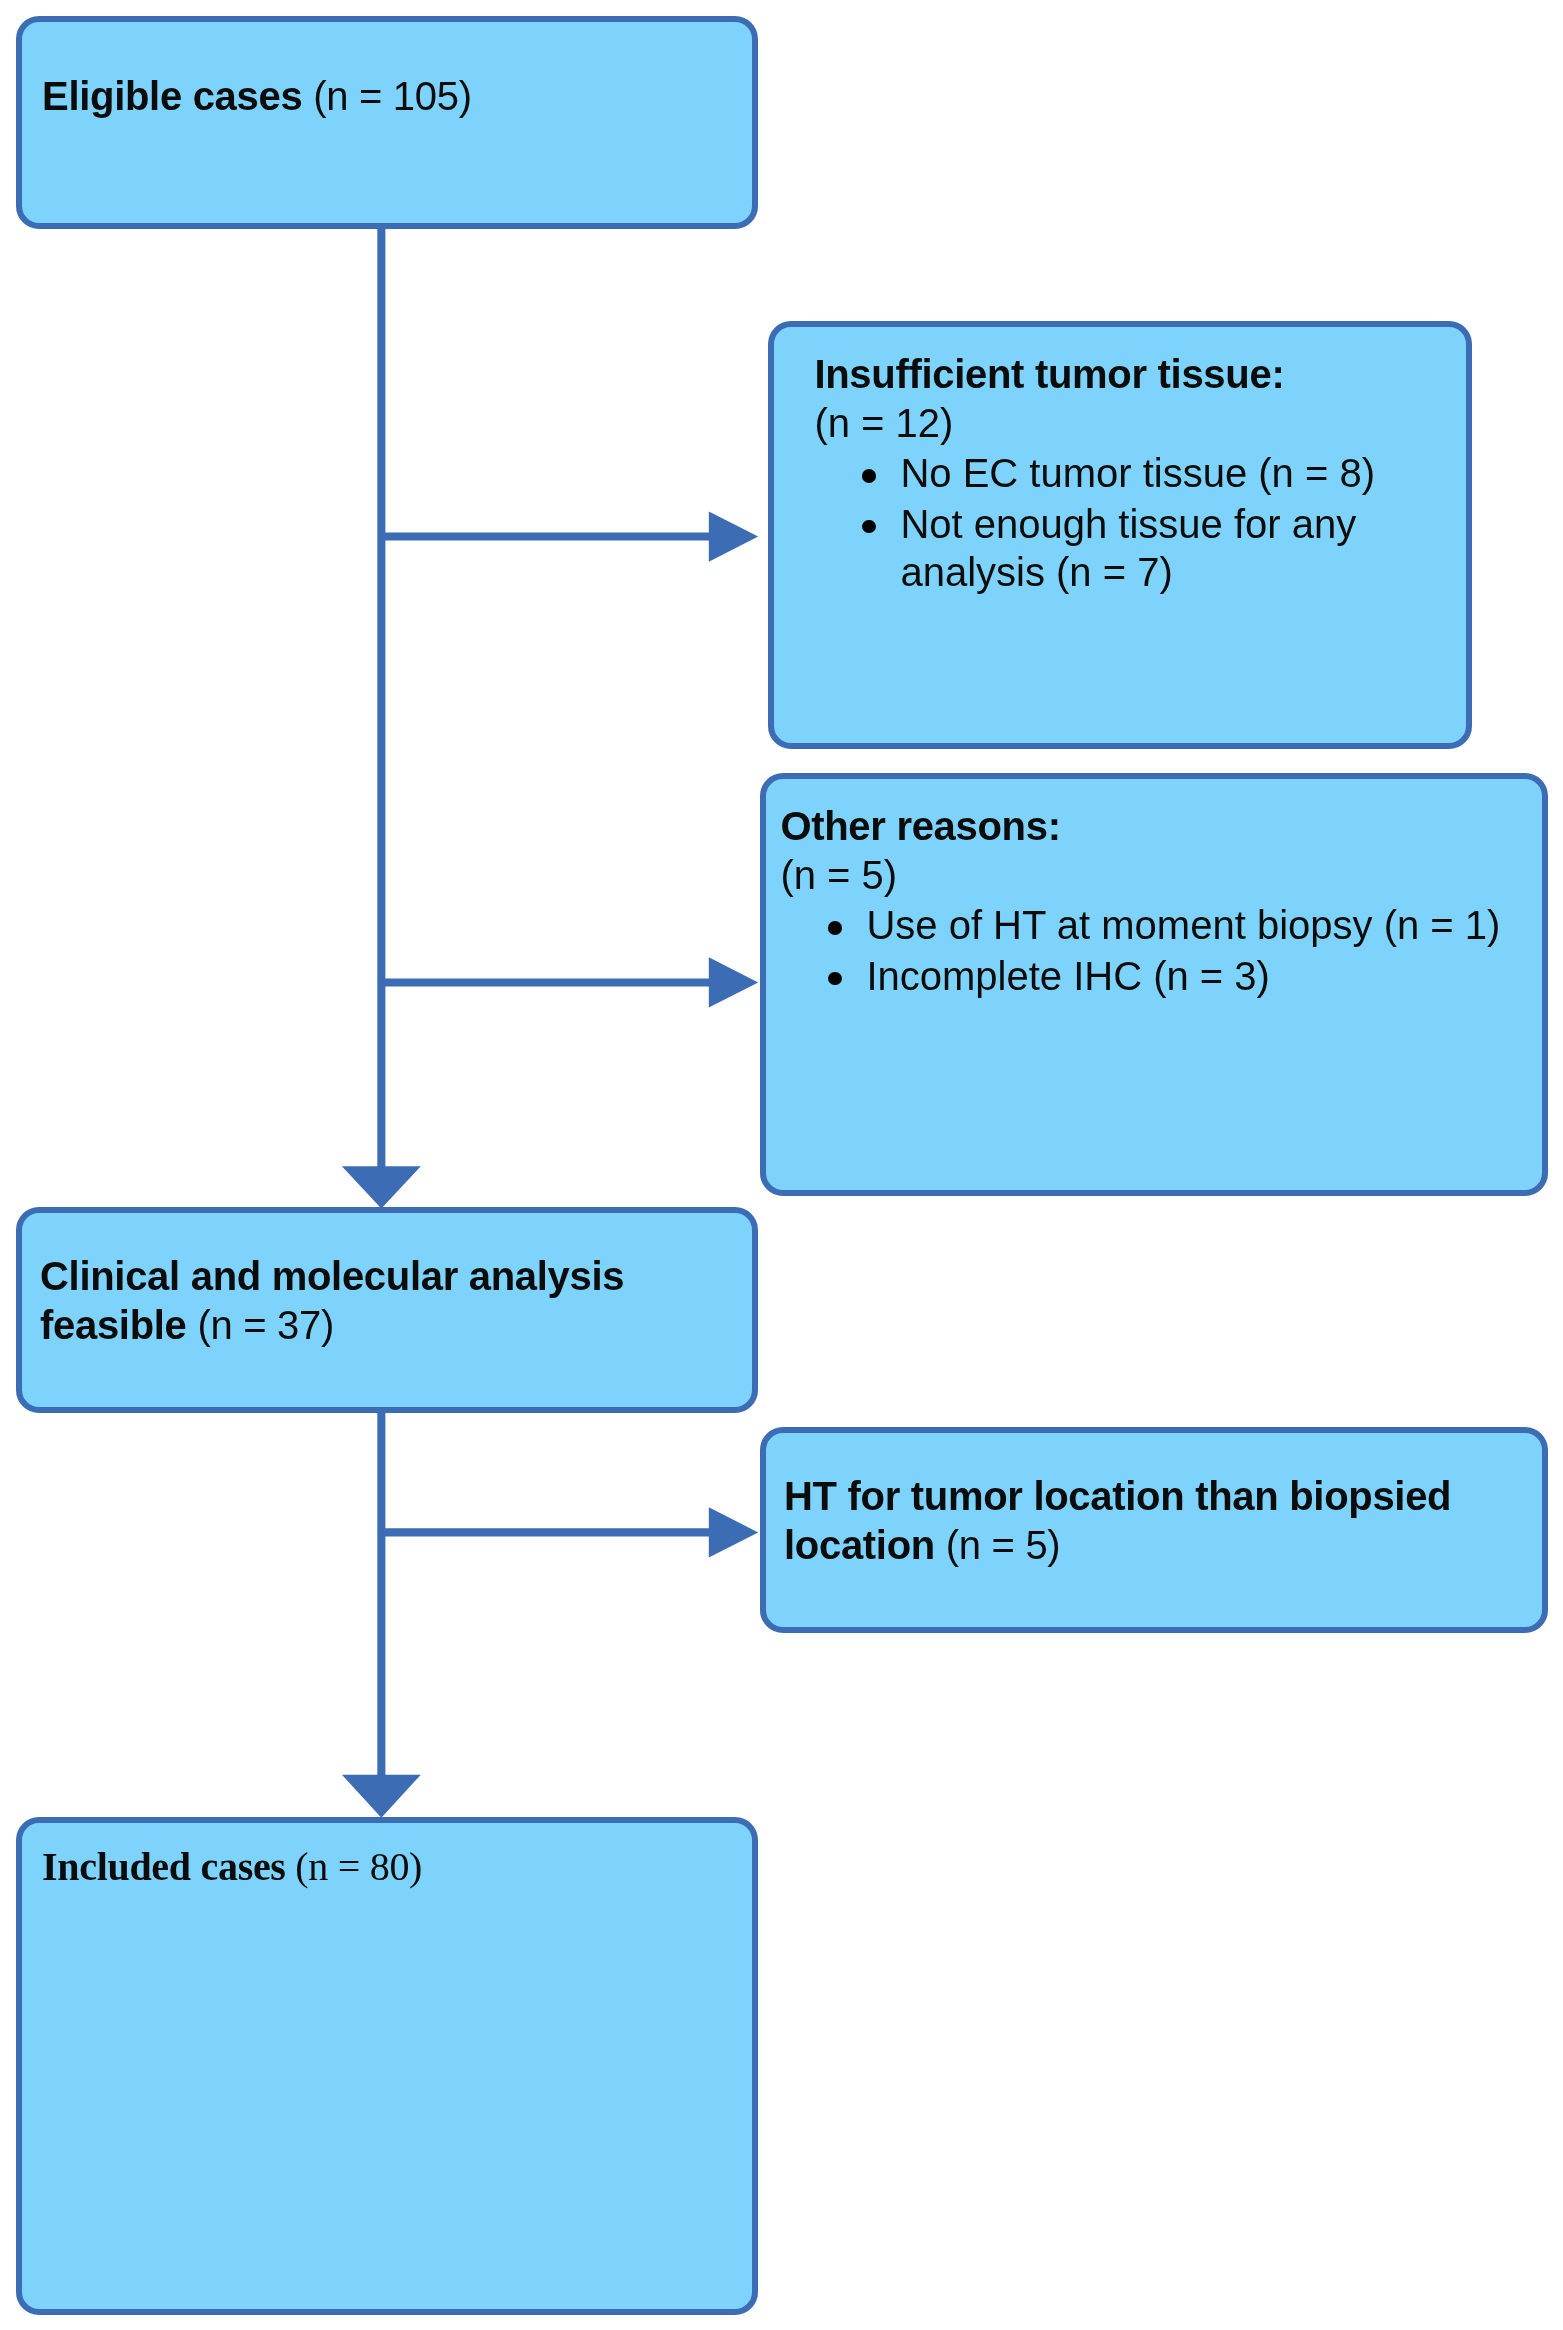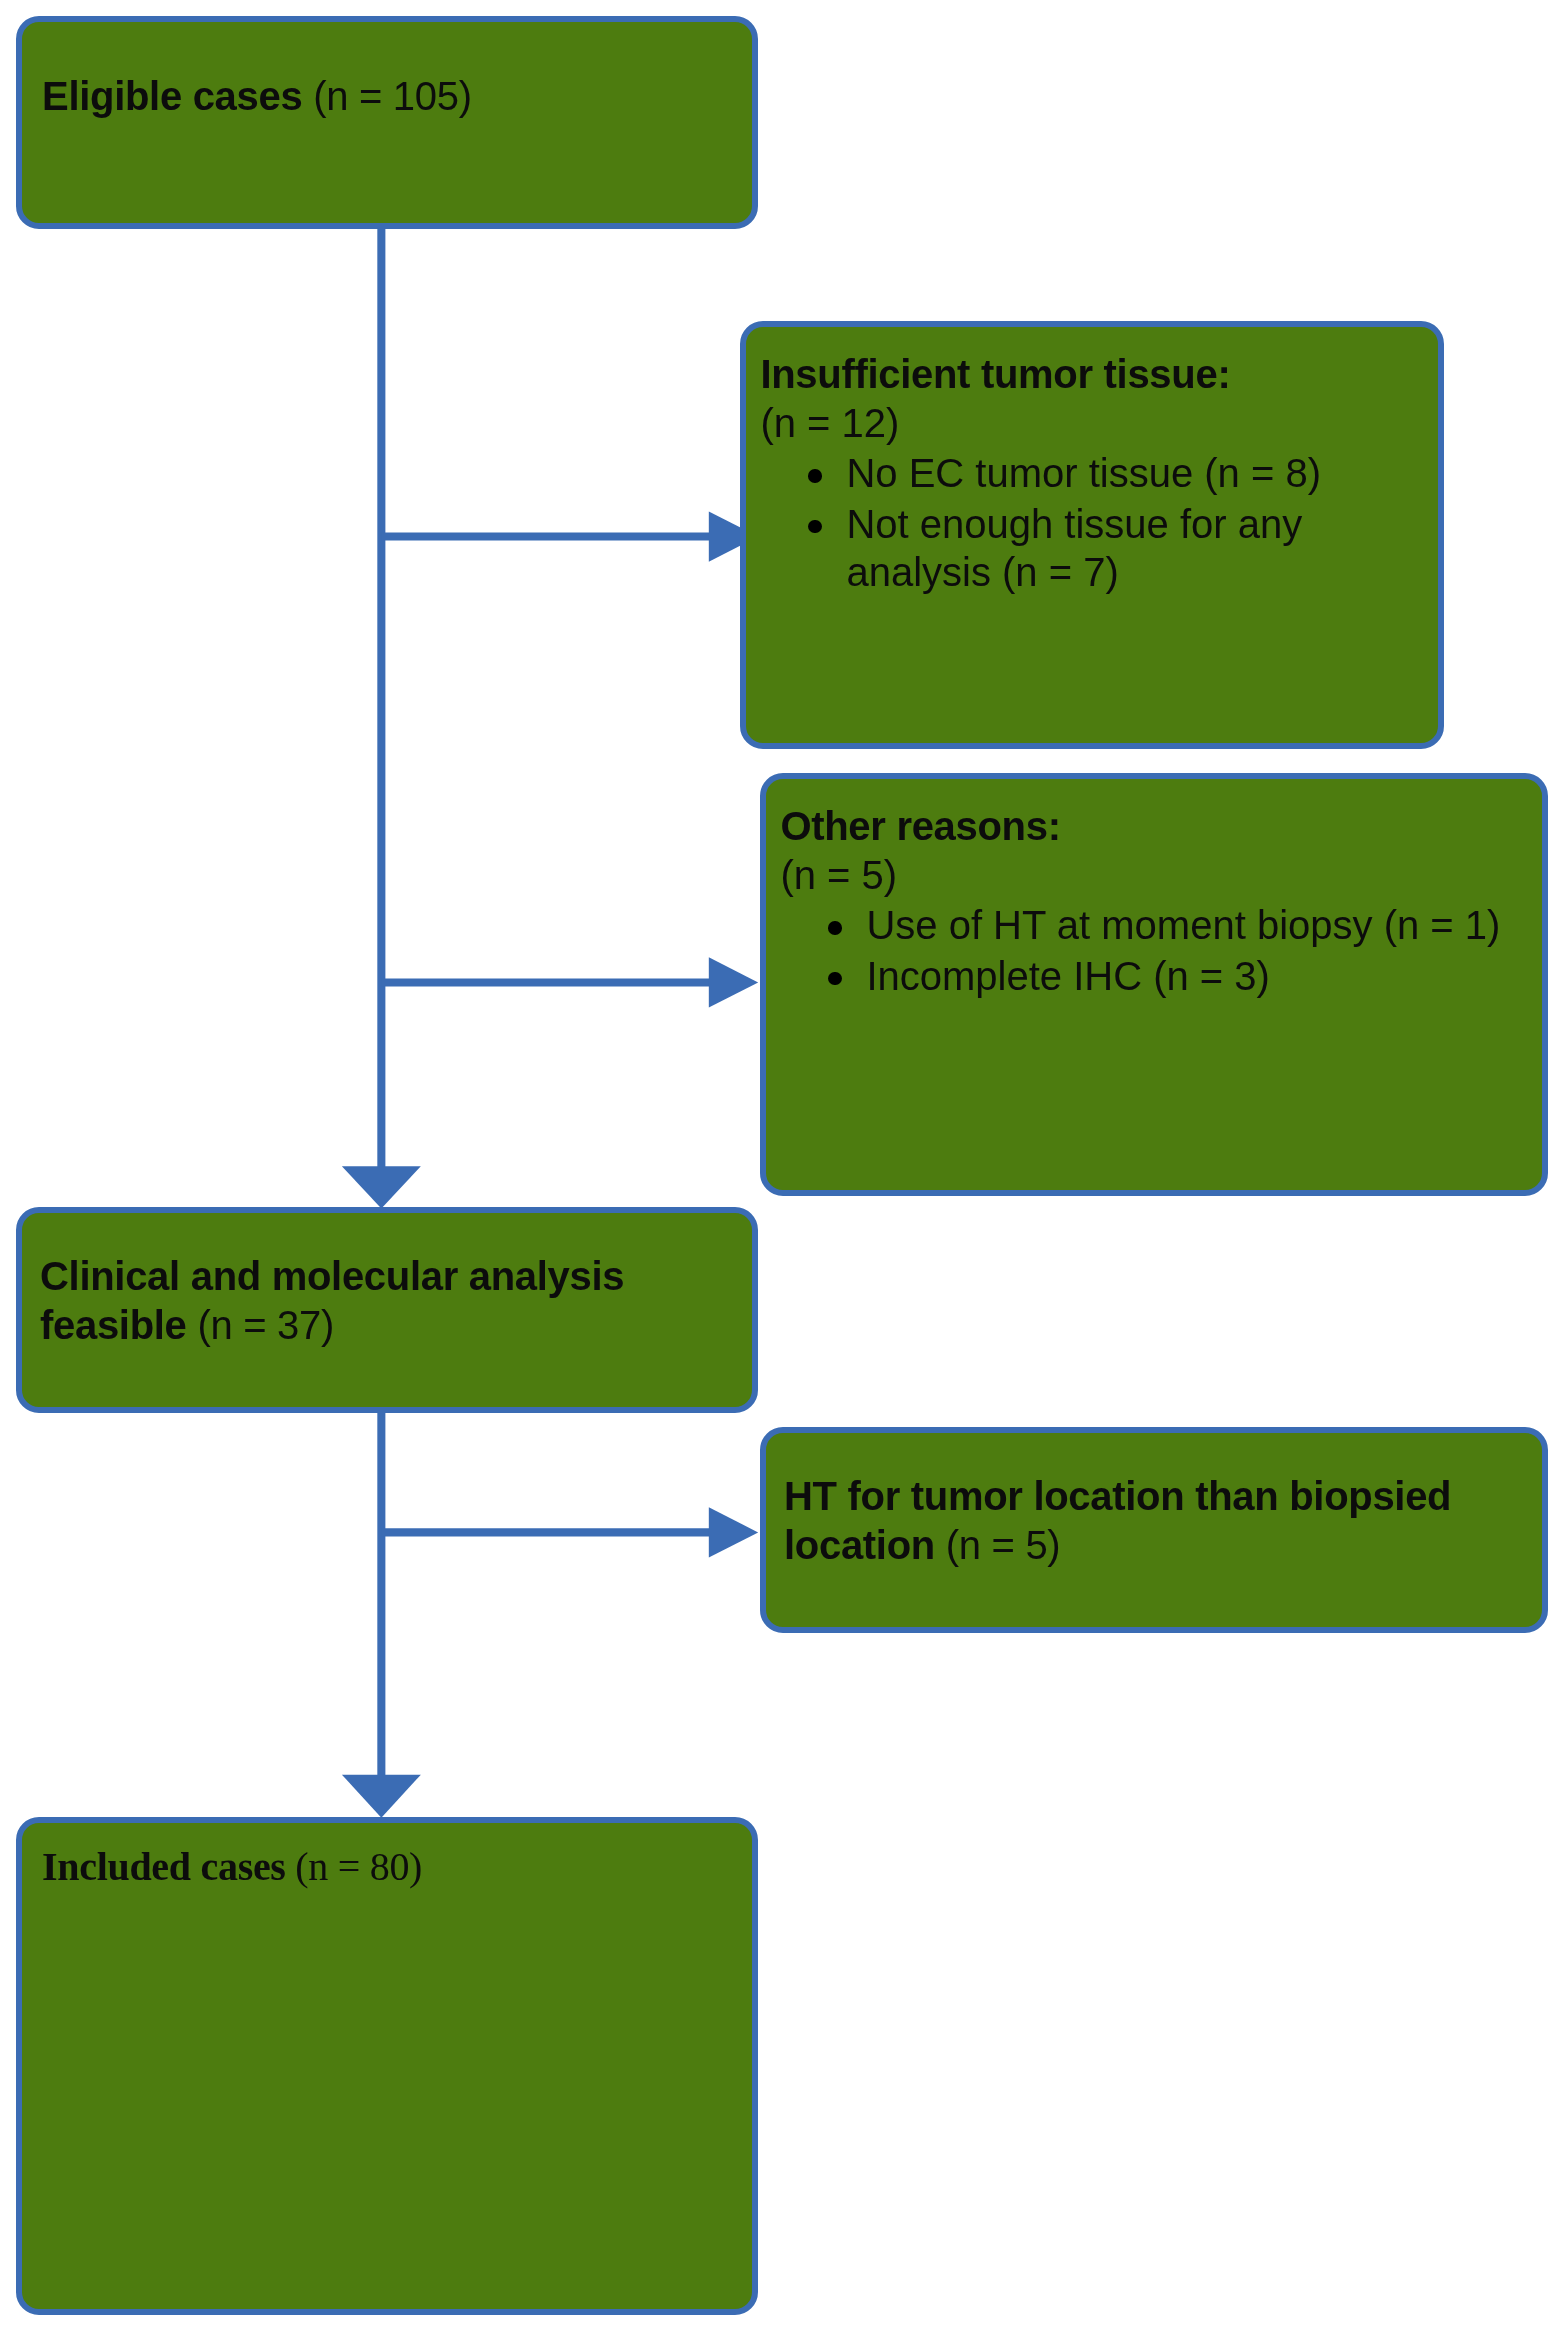--- a/index.html
+++ b/index.html
@@ -21,21 +21,21 @@
     position: absolute;
     left: 0;
     top: 0;
     width: 1563px;
     height: 2330px;
     pointer-events: none;
   }
   .node {
     position: absolute;
     box-sizing: border-box;
-    background: #4d7c0f;
+    background: #7dd3fc;
     border: 6.3px solid #3b6cb4;
     border-radius: 23px;
     color: #0c0c0c;
     padding: 0;
   }
   .node-inner {
     padding: 12.6px 16px 12.6px 18px;
   }
   .hdr {
     font-size: 40px;
@@ -71,21 +71,21 @@
     left: -38px;
     top: 20px;
     width: 13.5px;
     height: 13.5px;
     border-radius: 50%;
     background: #000000;
   }
 
   
   #node-eligible        { left: 16px;  top: 16px;   width: 742px; height: 213px; }
-  #node-insufficient    { left: 740px; top: 321px;  width: 704px; height: 428px; }
+  #node-insufficient    { left: 768px; top: 321px;  width: 704px; height: 428px; padding-left: 26px; }
   #node-other-reasons   { left: 760px; top: 773px;  width: 788px; height: 423px; }
   #node-feasible        { left: 16px;  top: 1207px; width: 742px; height: 206px; }
   #node-ht-other        { left: 760px; top: 1427px; width: 788px; height: 206px; }
   #node-included        { left: 16px;  top: 1817px; width: 742px; height: 498px; }
 
   #node-eligible .node-inner      { padding-top: 50px; padding-left: 20px; }
   #node-insufficient .node-inner  { padding-top: 23px; padding-left: 14.4px; }
   #node-other-reasons .node-inner { padding-top: 23px; padding-left: 14.4px; }
   #node-feasible .node-inner      { padding-top: 39px; padding-left: 18px; }
   #node-ht-other .node-inner      { padding-top: 39px; padding-left: 18px; }

